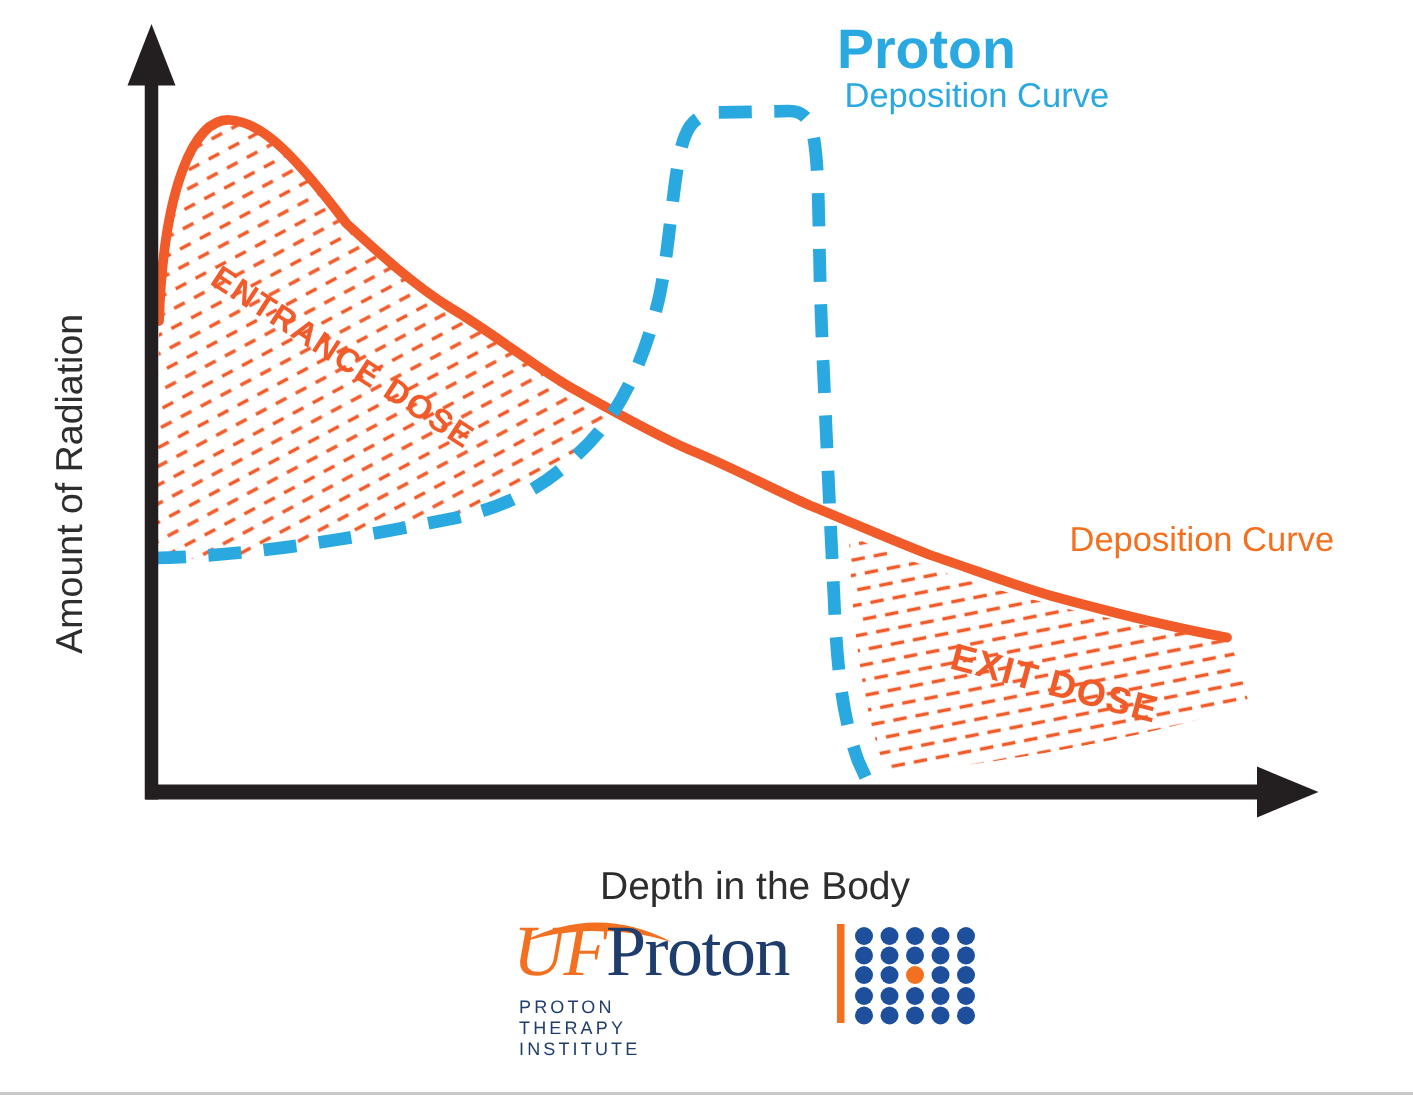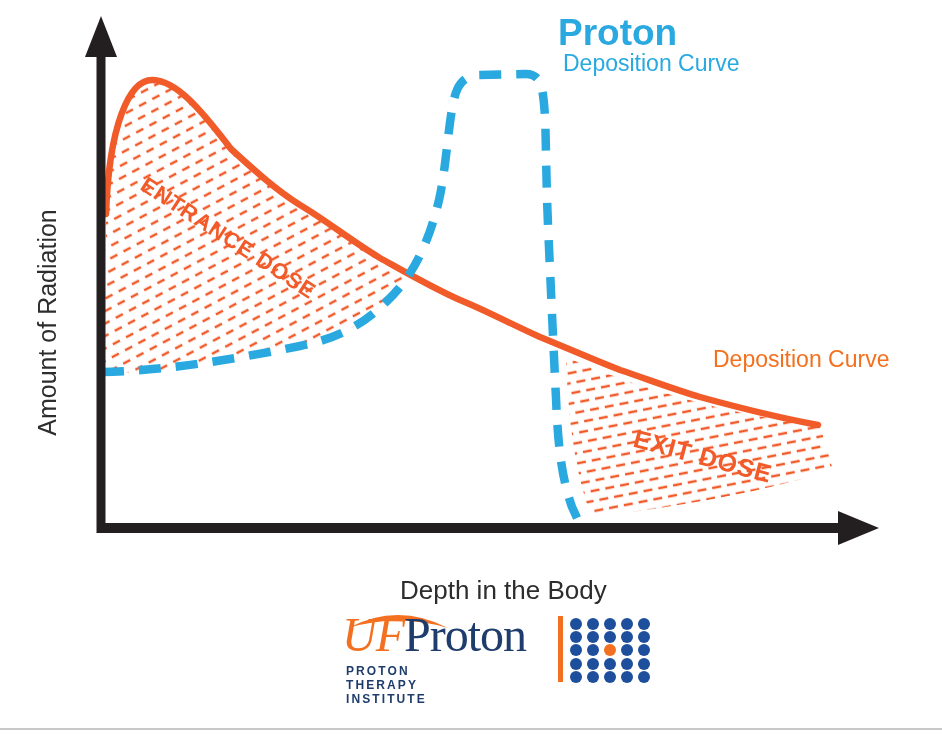--- a/index.html
+++ b/index.html
@@ -43,21 +43,21 @@
   .tumor-label { color:#fff; font-weight:bold; font-size:24px; letter-spacing:0;
                  transform:scaleX(0.95); }
 
   
   .logo { position:absolute; left:0; top:0; }
   .logo-swoosh { position:absolute; left:346px; top:604px; width:104px; height:26px; }
   .brand { position:absolute; left:342px; top:610px; font-family:"Liberation Serif", serif;
            font-size:48px; line-height:1.05; letter-spacing:-1px; }
   .brand .uf     { color:var(--uf-orange);font-style:italic; }
   .brand .health { color:var(--navy); }
-  .tagline { position:absolute; left:346px; top:664px; font-size:12px; font-weight:bold;
+  .tagline { position:absolute; left:346px; top:664px; font-size:12px; font-weight:normal;
              letter-spacing:2.1px; color:var(--navy); }
   .logo-bar { position:absolute; left:558px; top:616px; width:5px; height:66px;
               background:var(--uf-orange); }
   .dot-grid { position:absolute; left:570px; top:618px;
               display:grid; grid-template-columns:repeat(5,12px);
               column-gap:5px; row-gap:1.2px; }
   .dot-grid .dot { width:12px; height:12px; border-radius:50%; background:var(--dot-blue); }
   .dot-grid .dot.accent { background:var(--uf-orange); }
 
   .caption { position:absolute; left:0; top:691px; width:942px; text-align:center;

